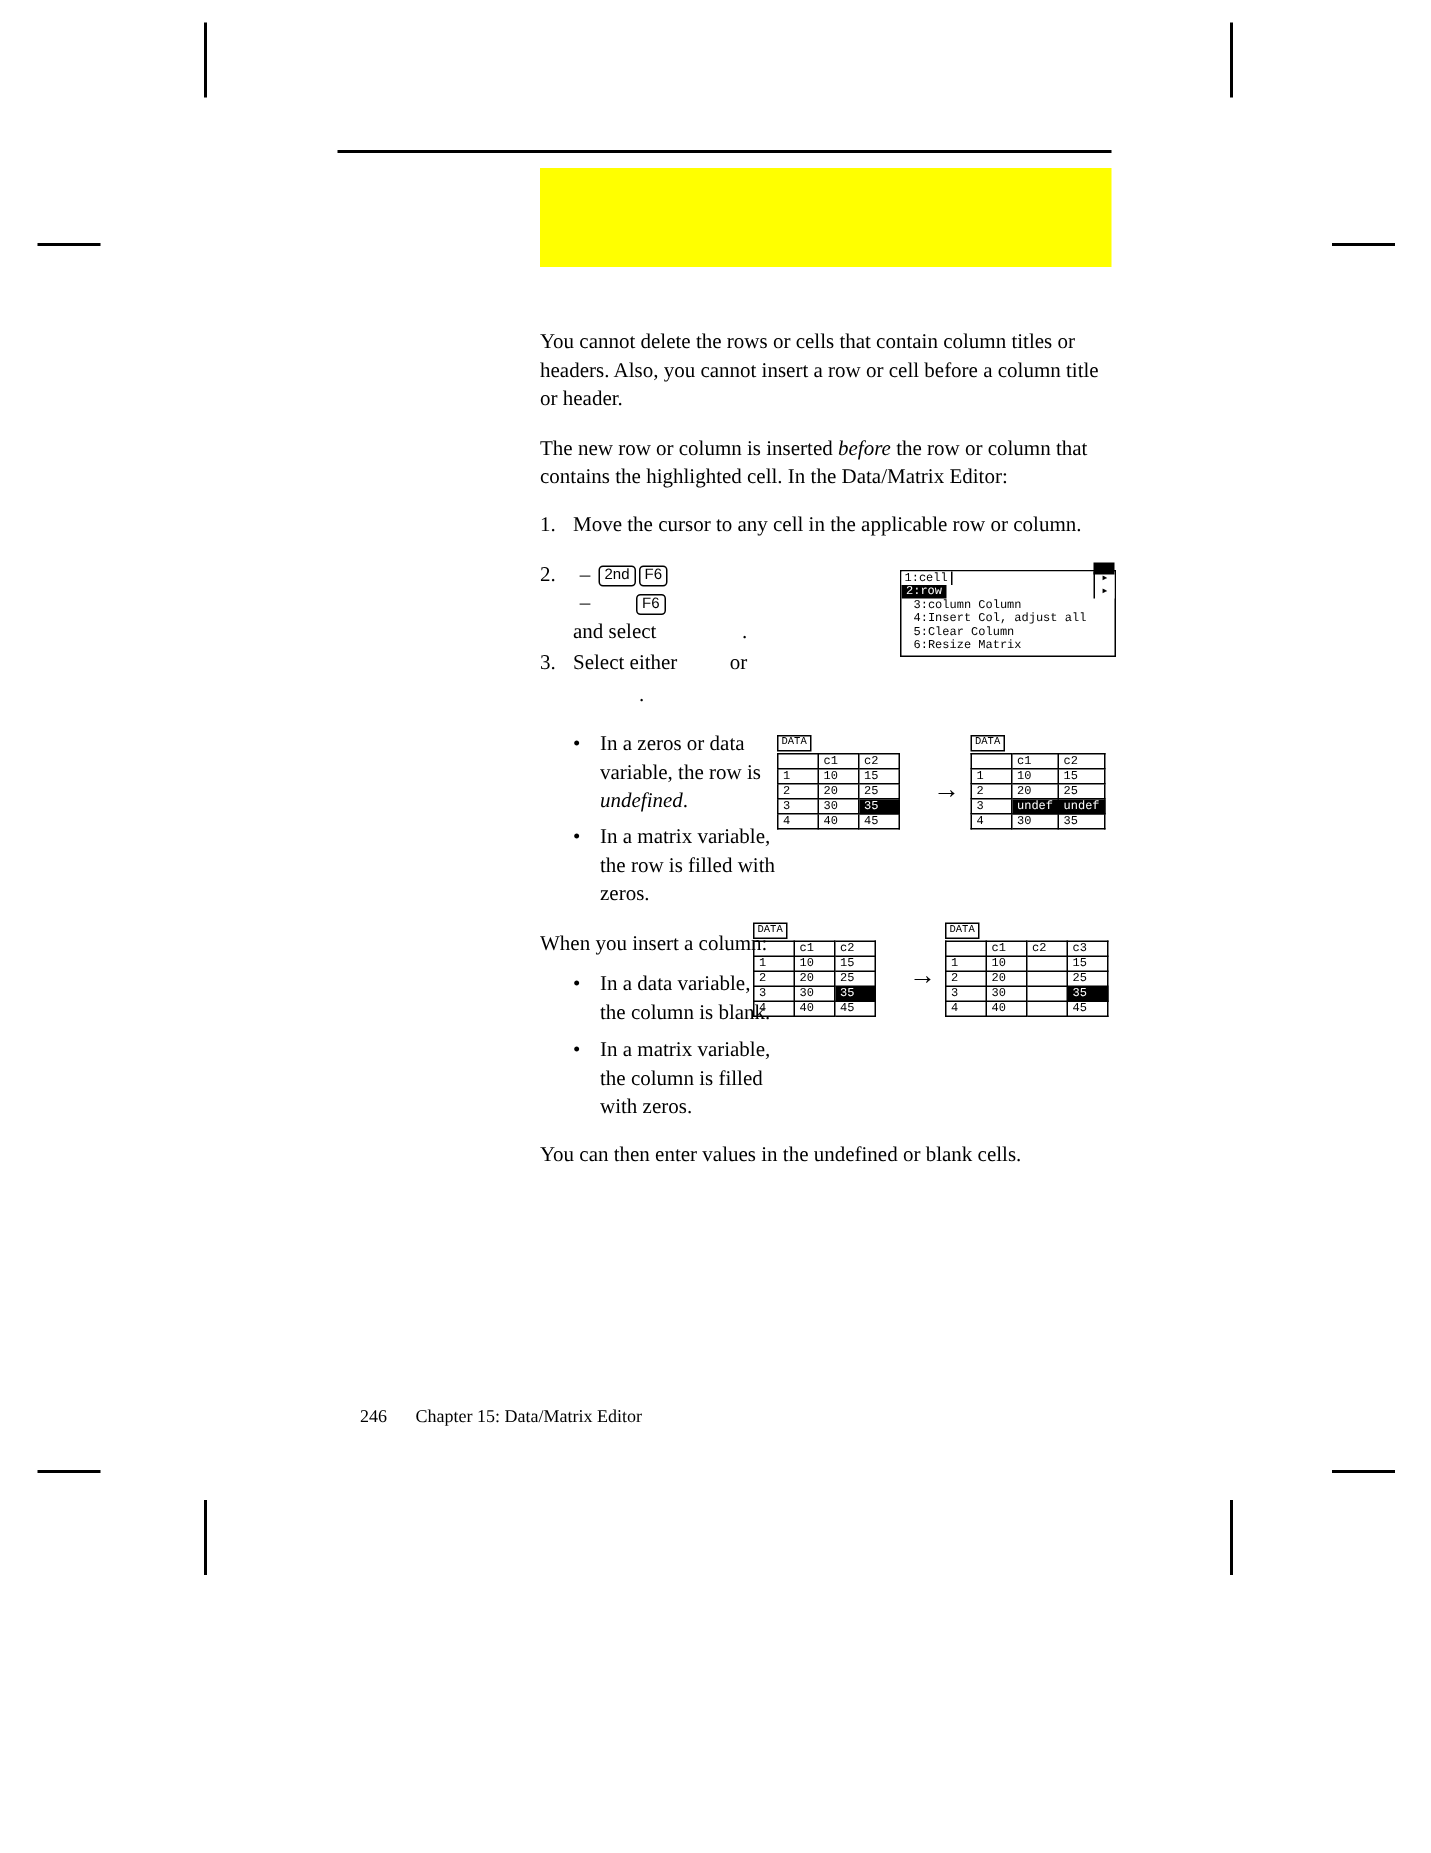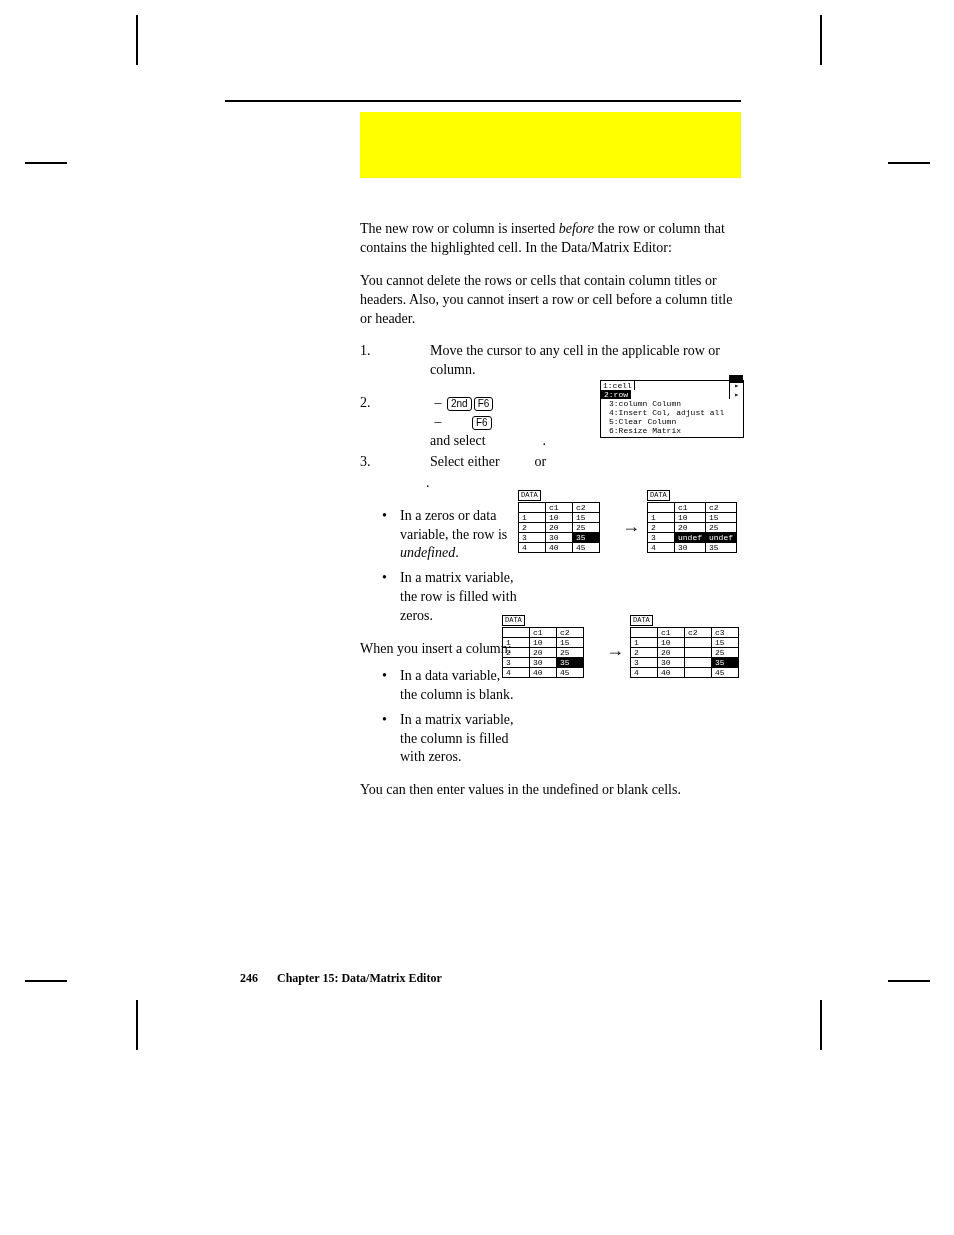--- a/index.html
+++ b/index.html
@@ -45,21 +45,21 @@
     position: absolute;
     left: 360px;
     top: 220px;
     width: 382px;
     font-size: 14px;
     line-height: 1.35;
   }
   .para { margin: 0 0 14px 0; }
   .step-line { display: flex; }
   .step-num { width: 22px; flex-shrink: 0; }
-  .step-body { flex: 1; margin-left: 48px; }
+  .step-body { flex: 1; }
   .sub-line { display: flex; }
   .sub-dash { width: 16px; flex-shrink: 0; text-align:center; }
   .key {
     display: inline-block;
     border: 1px solid #000;
     border-radius: 3px;
     font-size: 10px;
     padding: 0 3px;
     line-height: 12px;
     font-family: Arial, sans-serif;
@@ -67,23 +67,23 @@
     margin: 0 1px;
   }
   .bullet-row { display: flex; margin-left: 22px; margin-bottom: 6px; }
   .bullet-dot { width: 18px; flex-shrink: 0; }
   .bullet-body { flex: 1; }
   em.ital { font-style: italic; }
 
   .footer {
     position: absolute;
     left: 240px;
-    top: 971px;
+    top: 937px;
     font-size: 12px;
-    font-weight: bold;
+    font-weight: normal;
   }
   .footer .pageno { margin-right: 16px; }
 
   
   .calc-menu {
     position: absolute;
     left: 600px;
     top: 380px;
     width: 142px;
     height: 56px;
@@ -163,25 +163,25 @@
 <div class="crop-mark crop-h2"></div>
 <div class="crop-mark crop-v3"></div>
 <div class="crop-mark crop-v4"></div>
 <div class="crop-mark crop-h3"></div>
 <div class="crop-mark crop-h4"></div>
 
 <div class="hr-top"></div>
 <div class="yellow-banner"></div>
 
 <div class="content">
+  <p class="para">You cannot delete the rows or cells that contain column titles or headers. Also, you cannot insert a row or cell before a column title or header.</p>
+
   <p class="para">
     <span>The new row or column is inserted </span><em class="ital">before</em><span> the row or column that contains the highlighted cell. In the Data/Matrix Editor:</span>
   </p>
-
-  <p class="para">You cannot delete the rows or cells that contain column titles or headers. Also, you cannot insert a row or cell before a column title or header.</p>
 
   <div class="step-line para">
     <div class="step-num">1.</div>
     <div class="step-body">Move the cursor to any cell in the applicable row or column.</div>
   </div>
 
   <div class="step-line" style="margin-bottom:2px;">
     <div class="step-num">2.</div>
     <div class="step-body">
       <div class="sub-line">

